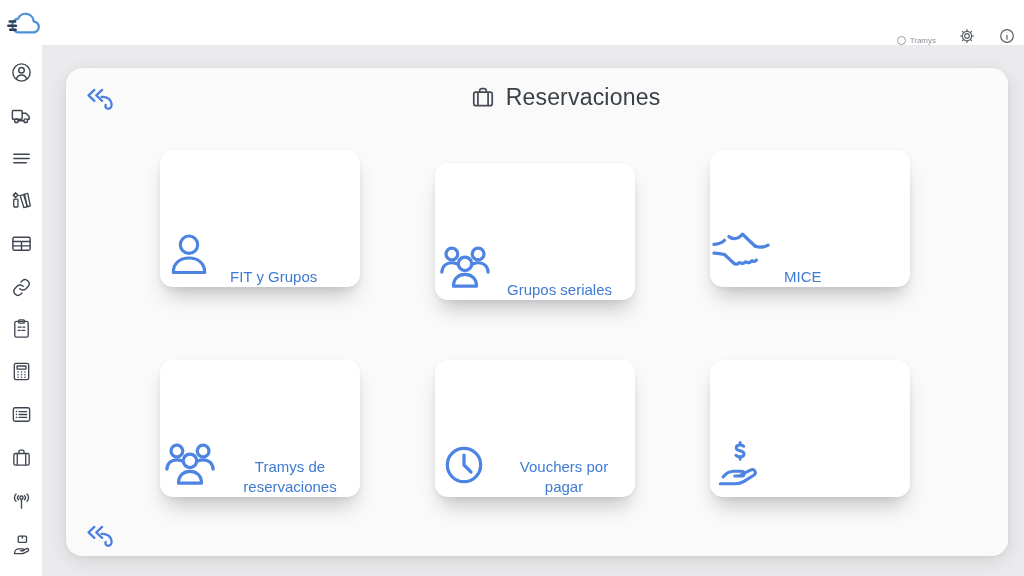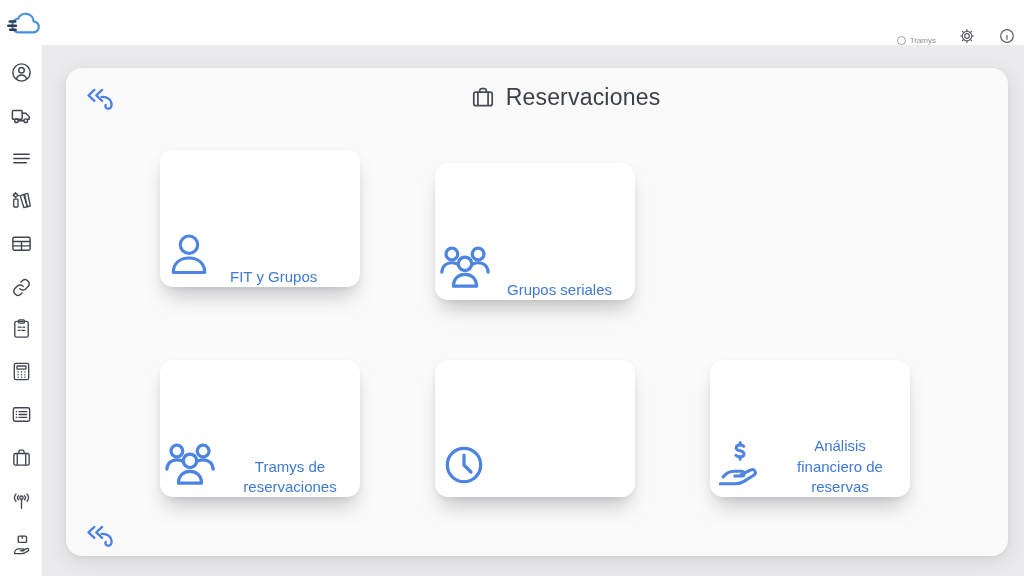--- a/index.html
+++ b/index.html
@@ -234,20 +234,32 @@
         <circle cx="34.5" cy="12.8" r="4.7"></circle>
         <path d="M5.5 27.3c.4-4.6 3.6-7.5 8-7.5 1.3 0 2.6.3 3.7.8"></path>
         <path d="M42.5 27.3c-.4-4.6-3.6-7.5-8-7.5-1.3 0-2.6.3-3.7.8"></path>
         <circle cx="24" cy="20.6" r="5.4"></circle>
         <path d="M14.8 38.5c0-6.2 4.1-9.4 9.2-9.4s9.2 3.2 9.2 9.4z"></path>
       </svg>
     </div>
     <div class="card-label">Grupos seriales</div>
   </div>
 
+  <div class="card c2">
+    <div class="card-icon">
+      <svg width="62" height="62" viewBox="0 0 48 48" fill="none" stroke="#4d84e2" stroke-width="2.5" stroke-linecap="round" stroke-linejoin="round">
+        <path d="M3 15.8c3.4-.3 6.2-1.2 8.2-3.2"></path>
+        <path d="M14.6 9.7c2.6 2.3 6.6 2.2 9-.3l1.6-1.5 9.6 9.1"></path>
+        <path d="M34.8 17c3.4 1.4 6.9 1.2 10.2-.6"></path>
+        <path d="M3 22.5c3 .1 5.9.5 8.2 1.1l7.4 6.9"></path>
+        <path d="M18.6 30.5c1.1 1 2.9.8 3.7-.4m1-.2c1.1 1 2.9.8 3.7-.4m1-.2c1.1 1 2.9.8 3.7-.4m.9-.5c1 .9 2.6.6 3.3-.5"></path>
+      </svg>
+    </div>
+    <div class="card-label">MICE</div>
+  </div>
 
   <div class="card c3">
     <div class="card-icon">
       <svg width="60" height="60" viewBox="0 0 48 48" fill="none" stroke="#4d84e2" stroke-width="2.6" stroke-linecap="round" stroke-linejoin="round">
         <circle cx="13.5" cy="12.8" r="4.7"></circle>
         <circle cx="34.5" cy="12.8" r="4.7"></circle>
         <path d="M5.5 27.3c.4-4.6 3.6-7.5 8-7.5 1.3 0 2.6.3 3.7.8"></path>
         <path d="M42.5 27.3c-.4-4.6-3.6-7.5-8-7.5-1.3 0-2.6.3-3.7.8"></path>
         <circle cx="24" cy="20.6" r="5.4"></circle>
         <path d="M14.8 38.5c0-6.2 4.1-9.4 9.2-9.4s9.2 3.2 9.2 9.4z"></path>
@@ -256,32 +268,32 @@
     <div class="card-label">Tramys de reservaciones</div>
   </div>
 
   <div class="card c4">
     <div class="card-icon">
       <svg width="58" height="58" viewBox="0 0 48 48" fill="none" stroke="#4d84e2" stroke-width="2.7" stroke-linecap="round" stroke-linejoin="round">
         <circle cx="24" cy="24" r="13.8"></circle>
         <path d="M24 15.8V24l5.8 5.8"></path>
       </svg>
     </div>
+    <div class="card-label">Vouchers por pagar</div>
   </div>
 
   <div class="card c5">
     <div class="card-icon">
       <svg width="60" height="60" viewBox="0 0 48 48" fill="none" stroke="#4d84e2" stroke-width="2.4" stroke-linecap="round" stroke-linejoin="round">
         <path d="M27 9.1c-1.1-1.5-6-1.7-6 1.2 0 3 6.2 1.6 6.2 4.8 0 2.8-4.9 2.9-6.5 1.1"></path>
         <path d="M24.1 6v1.7 M24.1 17.6v1.7"></path>
         <path d="M10.5 33.6c2.3-3 5.3-4.6 8.7-4.6h5.9c2.9 0 2.9 3.8 0 3.8h-5.3"></path>
         <path d="M24.5 32l7.8-3.9c3.3-1.6 5.6 2.3 2.4 4.3l-7.5 4.7c-2 1.2-4.3 1.9-6.7 1.9H8.2"></path>
       </svg>
     </div>
-    <div class="card-label">Análisis financiero de reservas</div>
   </div>
 
   <div class="back-btn back-bottom">
     <svg width="32" height="32" viewBox="0 0 24 24" fill="none" stroke="#4b7fe0" stroke-width="1.7" stroke-linecap="round" stroke-linejoin="round">
       <path d="M7.8 5.2 3.4 9.3l4.4 4.1"></path>
       <path d="M13.6 5.2 9.2 9.3l4.4 4.1"></path>
       <path d="M13.2 10.4c4-.4 7.3 1.9 7.5 5.8.1 1.9-1.2 3.2-2.8 3.1-1.5-.1-2.3-1.6-1.6-2.9"></path>
     </svg>
   </div>
 

